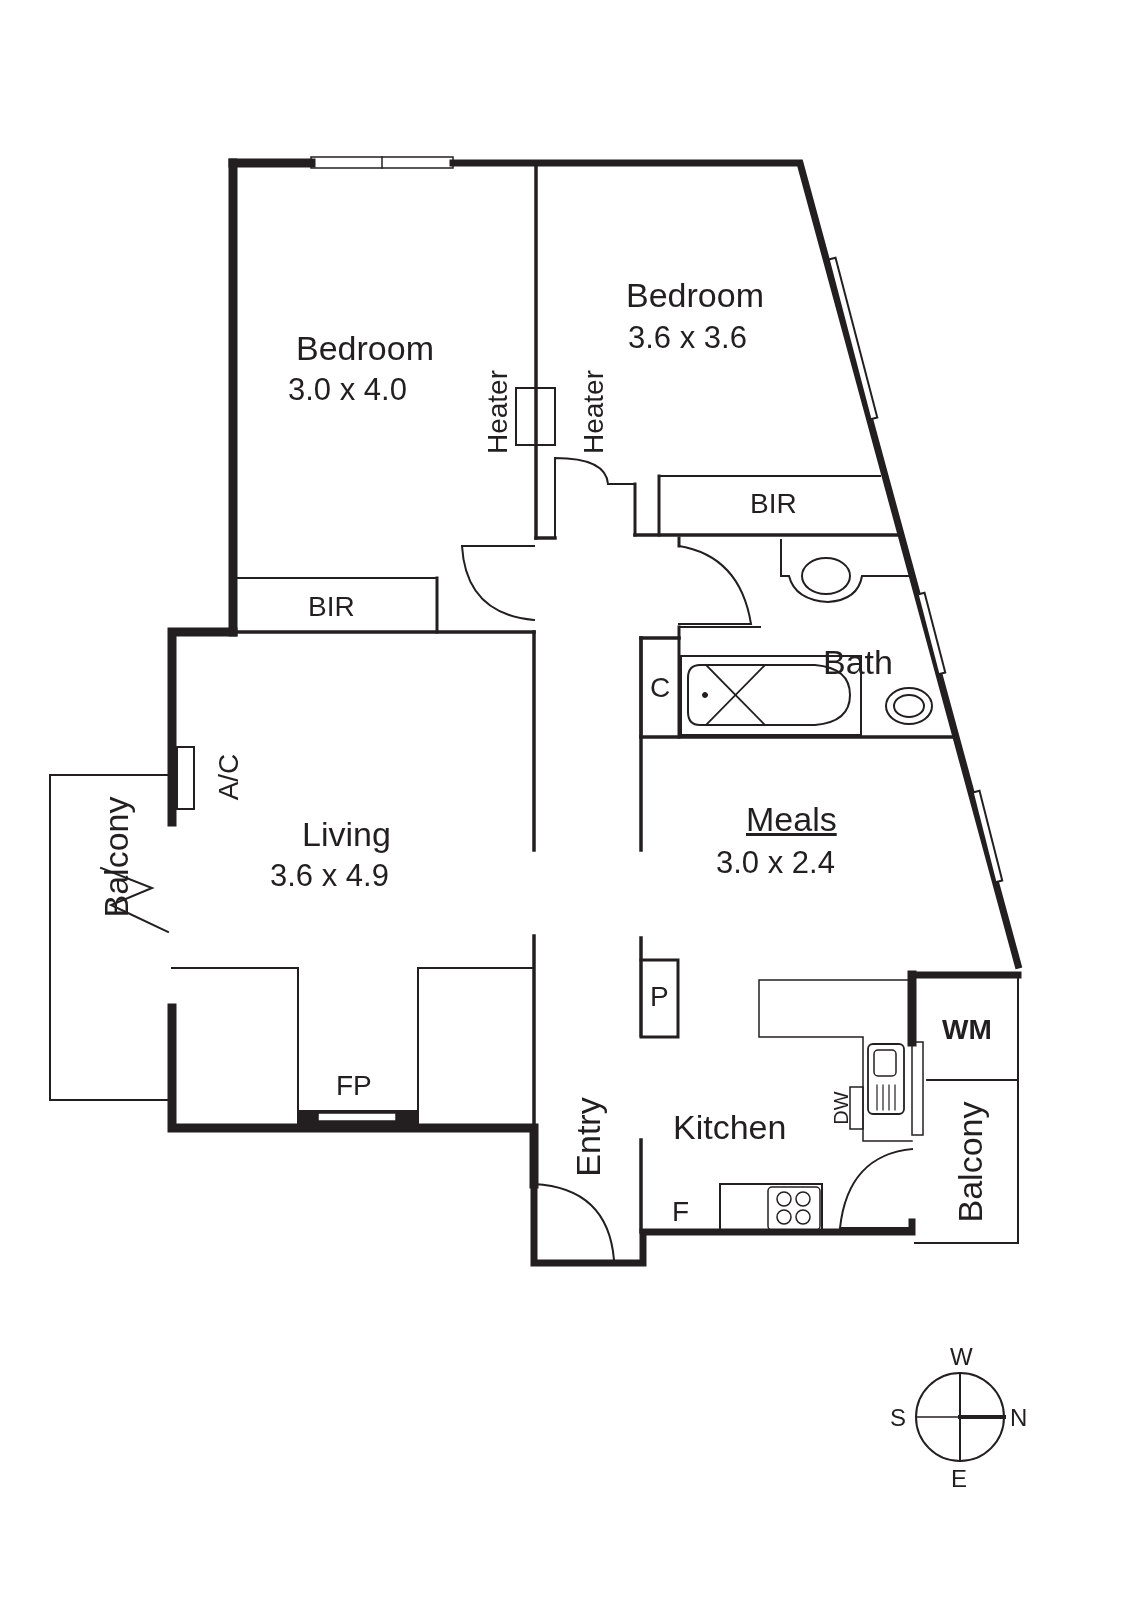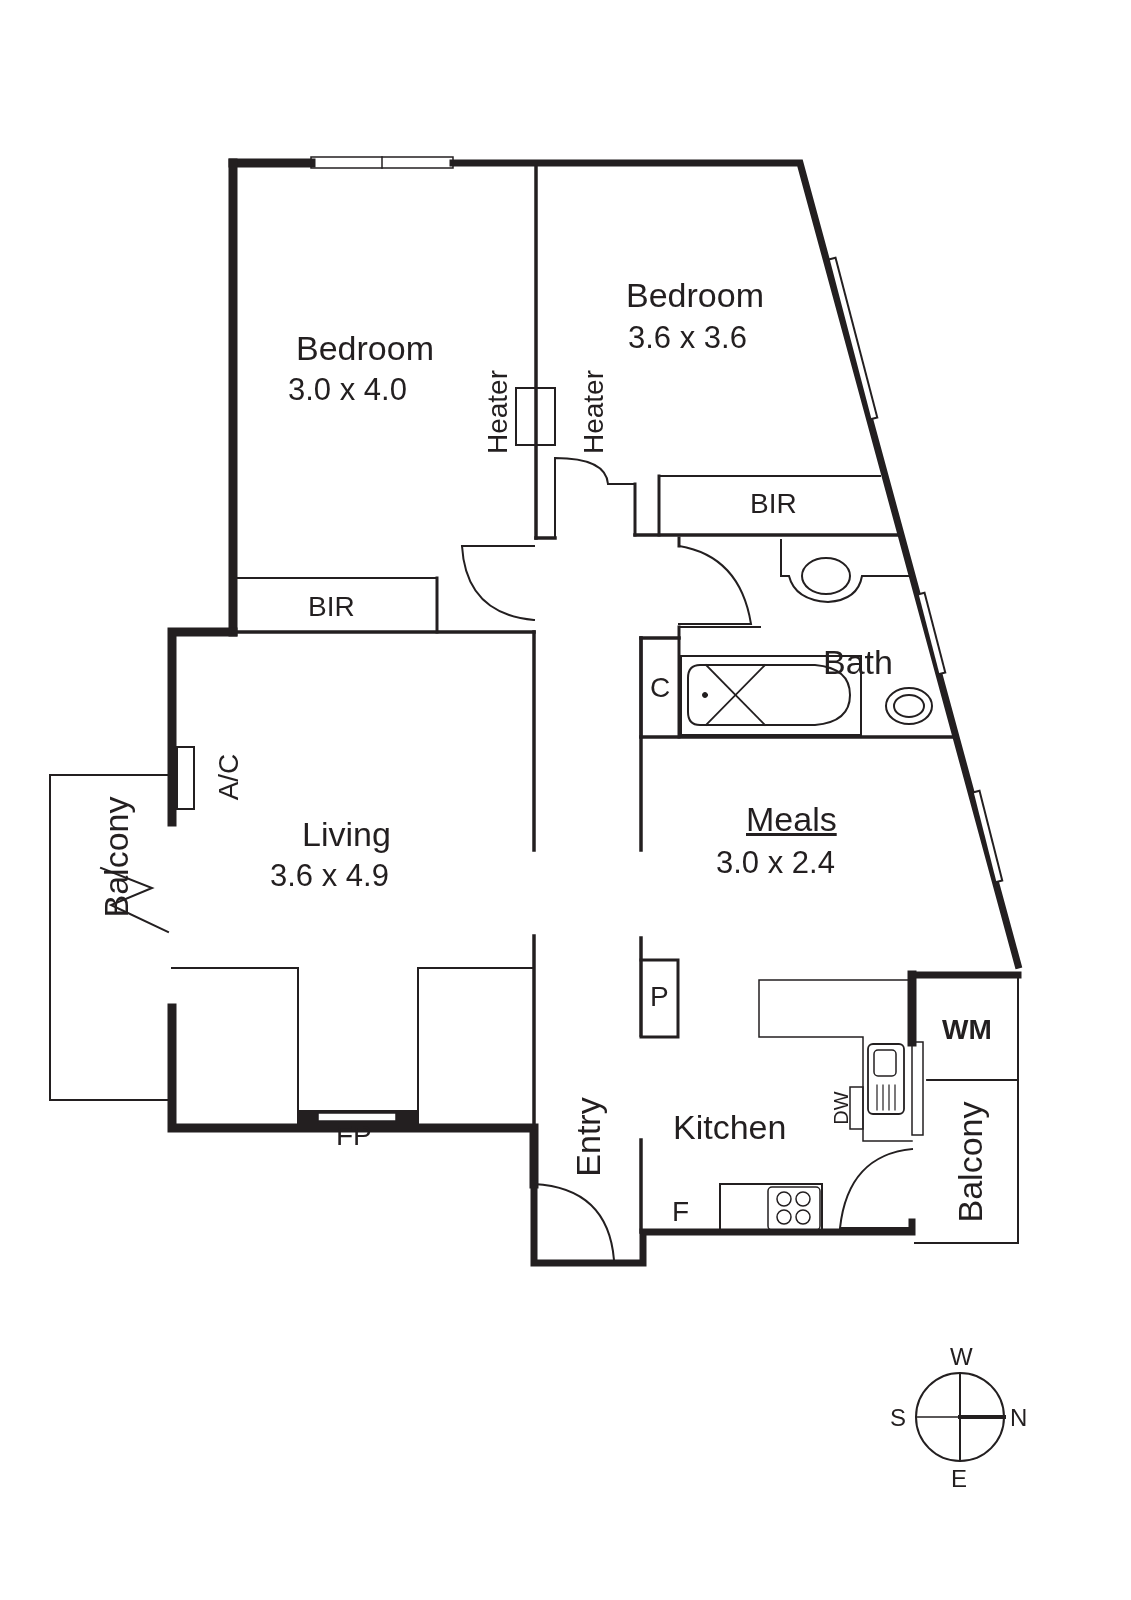--- a/index.html
+++ b/index.html
@@ -148,21 +148,21 @@
 
 <div class="lbl room-name vert" style="left:548px;top:1120px;">Entry</div>
 <div class="lbl room-name vert" style="left:56px;top:840px;">Balcony</div>
 <div class="lbl room-name vert" style="left:910px;top:1145px;">Balcony</div>
 
 <div class="lbl small" style="left:308px;top:593px;">BIR</div>
 <div class="lbl small" style="left:750px;top:490px;">BIR</div>
 <div class="lbl small vert" style="left:456px;top:398px;">Heater</div>
 <div class="lbl small vert" style="left:552px;top:398px;">Heater</div>
 <div class="lbl small vert" style="left:206px;top:763px;">A/C</div>
-<div class="lbl small" style="left:336px;top:1122px;">FP</div>
+<div class="lbl small" style="left:336px;top:1072px;">FP</div>
 <div class="lbl small" style="left:650px;top:674px;">C</div>
 <div class="lbl small" style="left:650px;top:983px;">P</div>
 <div class="lbl small" style="left:672px;top:1198px;">F</div>
 <div class="lbl small vert" style="left:824px;top:1098px;font-size:20px;">DW</div>
 <div class="lbl small" style="left:942px;top:1016px;font-weight:bold;">WM</div>
 
 <div class="lbl small" style="left:950px;top:1345px;font-size:24px;">W</div>
 <div class="lbl small" style="left:890px;top:1406px;font-size:24px;">S</div>
 <div class="lbl small" style="left:1010px;top:1406px;font-size:24px;">N</div>
 <div class="lbl small" style="left:951px;top:1467px;font-size:24px;">E</div>

